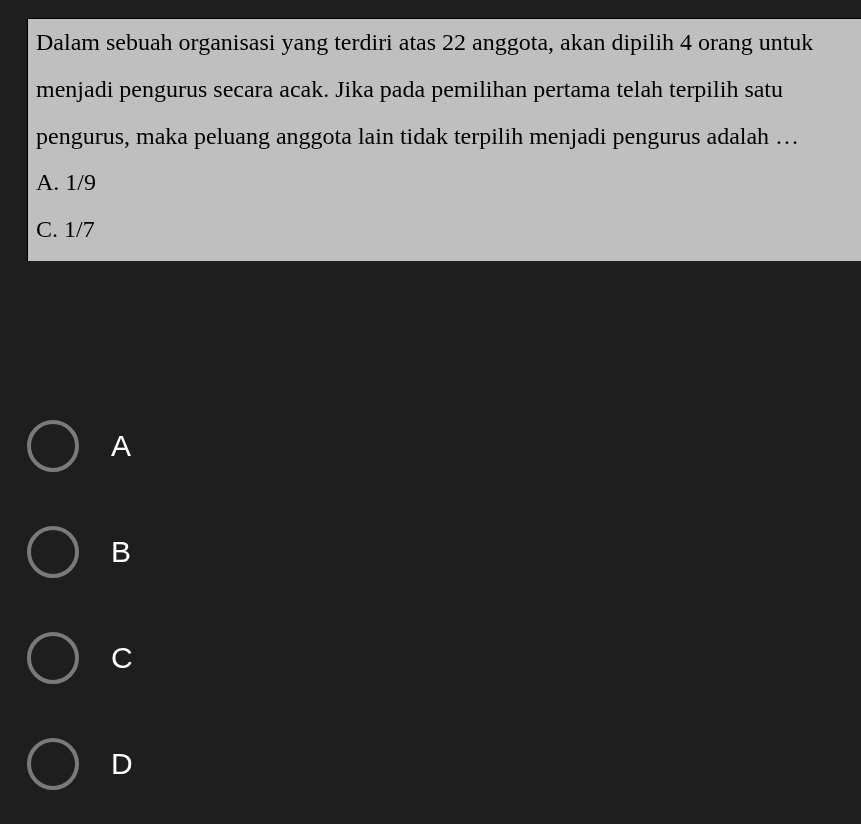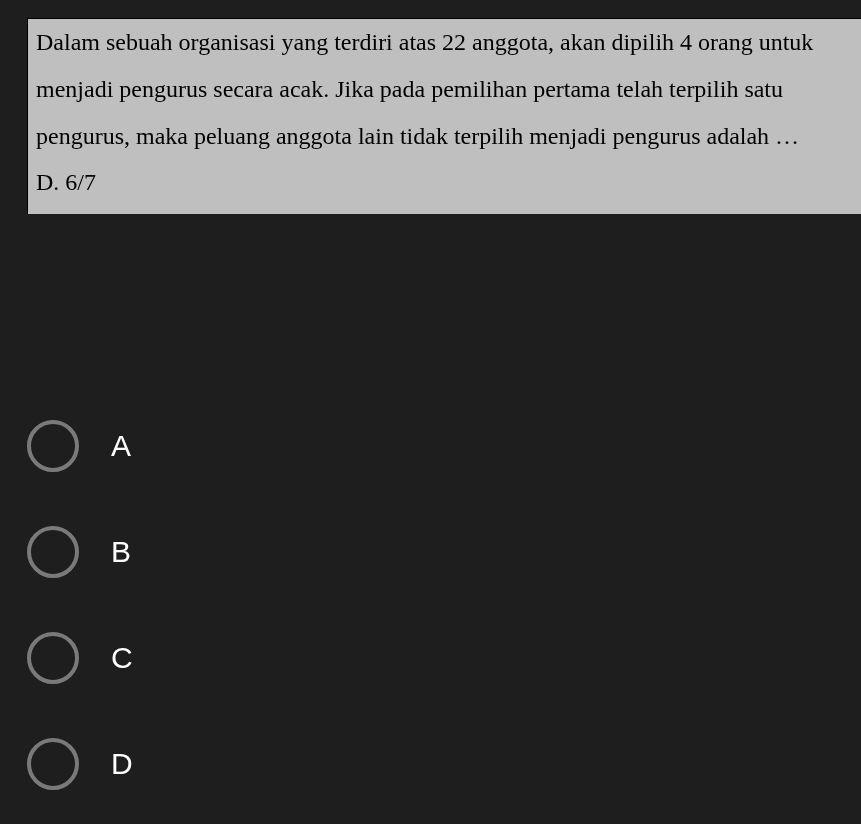--- a/index.html
+++ b/index.html
@@ -68,21 +68,22 @@
   }
 </style>
 </head>
 <body>
 
 <div class="page">
 
   <div class="question-image">
     <div class="stem">Dalam sebuah organisasi yang terdiri atas 22 anggota, akan dipilih 4 orang untuk menjadi pengurus secara acak. Jika pada pemilihan pertama telah terpilih satu pengurus, maka peluang anggota lain tidak terpilih menjadi pengurus adalah …</div>
     <div class="opts">
-      <div>D. 6/7</div>
+      <div>A. 1/9</div>
+      <div>C. 1/7</div>
     </div>
   </div>
 
   <div class="answers">
 
     <div class="answer-row">
       <div class="radio"></div>
       <div class="answer-label">A</div>
     </div>
 

